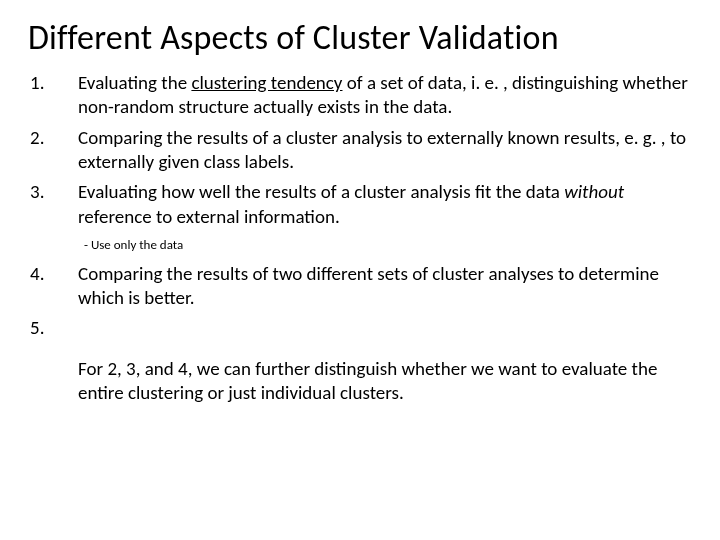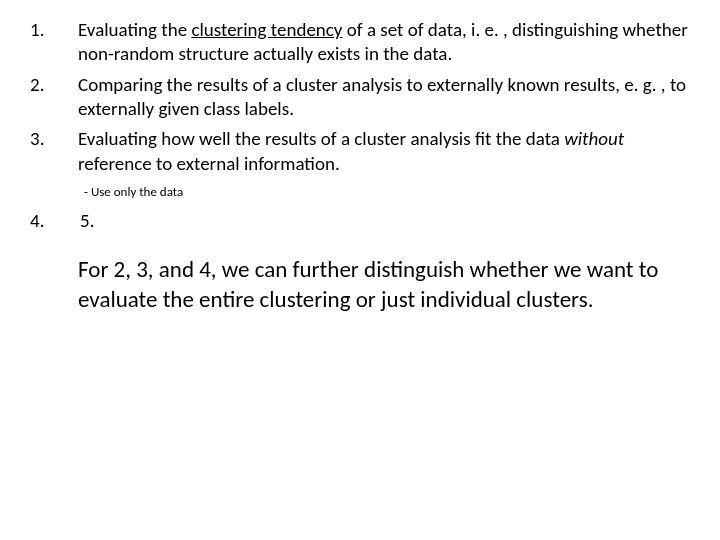--- a/index.html
+++ b/index.html
@@ -47,46 +47,48 @@
     font-style: italic;
   }
   .sub {
     font-size: 13px;
     line-height: 1.3;
     margin-top: 2px;
     margin-bottom: 2px;
     padding-left: 6px;
   }
   .footer {
-    margin-top: 22px;
-    font-size: 23px;
+    margin-top: 16px;
+    font-size: 19px;
     line-height: 1.28;
     padding-left: 50px;
     padding-right: 8px;
   }
 </style>
 </head>
 <body>
 
 <div class="slide">
+  <h1 class="title">Different Aspects of Cluster Validation</h1>
 
   <div class="list">
 
     <div class="num">1.</div>
     <div class="body"><span>Evaluating the </span><span class="underline">clustering tendency</span><span> of a set of data, i. e. , distinguishing whether non-random structure actually exists in the data.</span></div>
 
     <div class="num">2.</div>
     <div class="body">Comparing the results of a cluster analysis to externally known results, e. g. , to externally given class labels.</div>
 
     <div class="num">3.</div>
     <div class="body"><span>Evaluating how well the results of a cluster analysis fit the data </span><span class="italic">without</span><span> reference to external information.</span></div>
 
     <div></div>
     <div class="sub">- Use only the data</div>
 
     <div class="num">4.</div>
+    <div class="body">Comparing the results of two different sets of cluster analyses to determine which is better.</div>
 
     <div class="num">5.</div>
 
   </div>
 
   <div class="footer">For 2, 3, and 4, we can further distinguish whether we want to evaluate the entire clustering or just individual clusters.</div>
 </div>
 
 </body></html>

